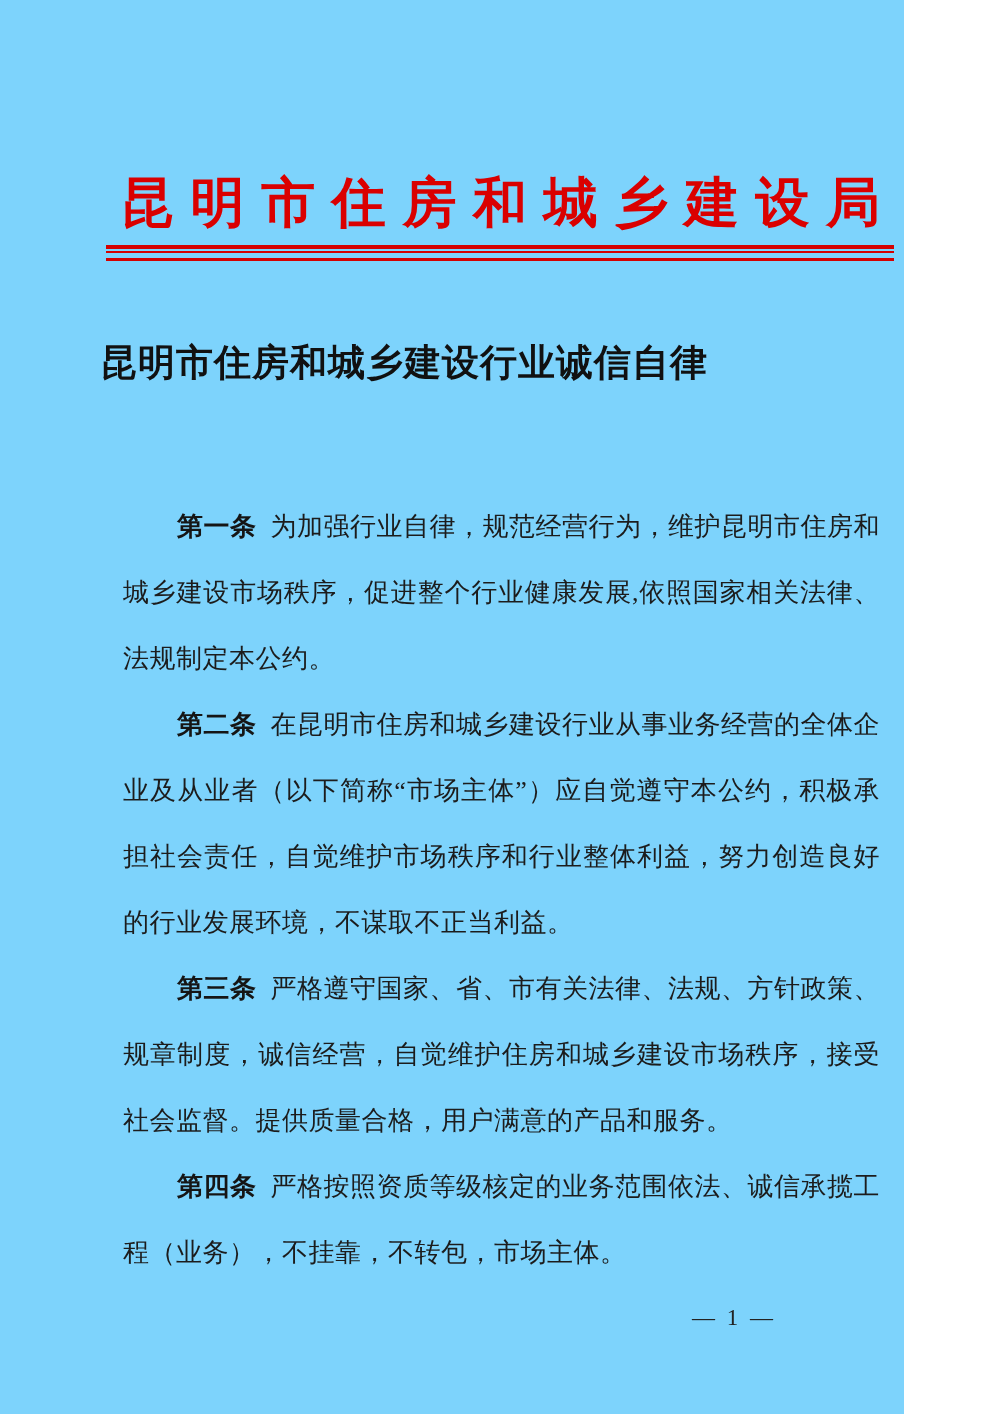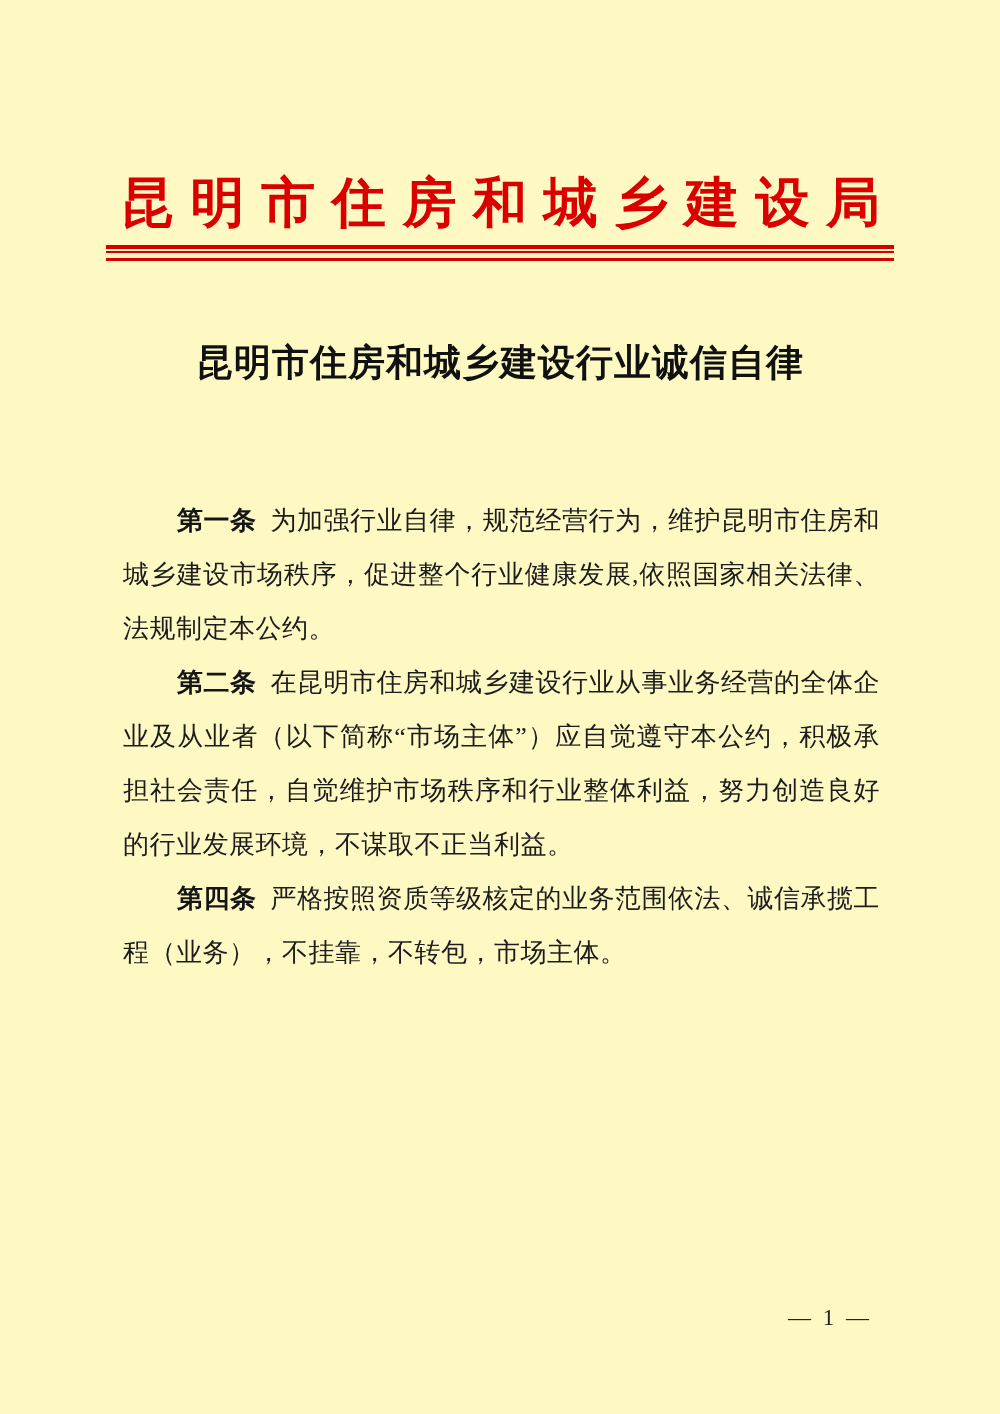--- a/index.html
+++ b/index.html
@@ -2,23 +2,23 @@
 <html><head>
 <meta charset="utf-8">
 <style>
   html, body {
     margin: 0;
     padding: 0;
     background: #ffffff;
   }
   .page {
     position: relative;
-    width: 1000px;
+    width: 904px;
     height: 1414px;
-    background: #fef9c3;
+    background: #7dd3fc;
     overflow: hidden;
     font-family: "Liberation Serif", serif;
   }
 
   
   .letterhead {
     position: absolute;
     top: 163px;
     left: 120px;
     width: 760px;
@@ -50,37 +50,37 @@
     height: 3px;
     background: #d40000;
   }
 
   
   .doc-title {
     position: absolute;
     top: 332px;
     left: 100px;
     width: 800px;
-    text-align: center;
+    text-align: left;
     color: #111111;
     font-weight: bold;
     font-size: 37px;
     line-height: 62px;
     letter-spacing: 1px;
   }
 
   
   .doc-body {
     position: absolute;
     top: 494px;
     left: 123px;
     width: 757px;
     color: #1c1c1c;
     font-size: 26px;
-    line-height: 54px;
+    line-height: 66px;
     text-align: justify;
     letter-spacing: 0.5px;
   }
   .article {
     margin: 0;
     text-indent: 54px;
   }
   .article-label {
     font-weight: bold;
     margin-right: 14px;
@@ -116,19 +116,22 @@
   </div>
 
   <div class="doc-body">
     <p class="article">
       <span class="article-label">第一条</span><span>为加强行业自律，规范经营行为，维护昆明市住房和城乡建设市场秩序，促进整个行业健康发展,依照国家相关法律、法规制定本公约。</span>
     </p>
     <p class="article">
       <span class="article-label">第二条</span><span>在昆明市住房和城乡建设行业从事业务经营的全体企业及从业者（以下简称“市场主体”）应自觉遵守本公约，积极承担社会责任，自觉维护市场秩序和行业整体利益，努力创造良好的行业发展环境，不谋取不正当利益。</span>
     </p>
     <p class="article">
+      <span class="article-label">第三条</span><span>严格遵守国家、省、市有关法律、法规、方针政策、规章制度，诚信经营，自觉维护住房和城乡建设市场秩序，接受社会监督。提供质量合格，用户满意的产品和服务。</span>
+    </p>
+    <p class="article">
       <span class="article-label">第四条</span><span>严格按照资质等级核定的业务范围依法、诚信承揽工程（业务），不挂靠，不转包，市场主体。</span>
     </p>
   </div>
 
   <div class="page-number">— 1 —</div>
 
 </div>
 
 </body></html>

